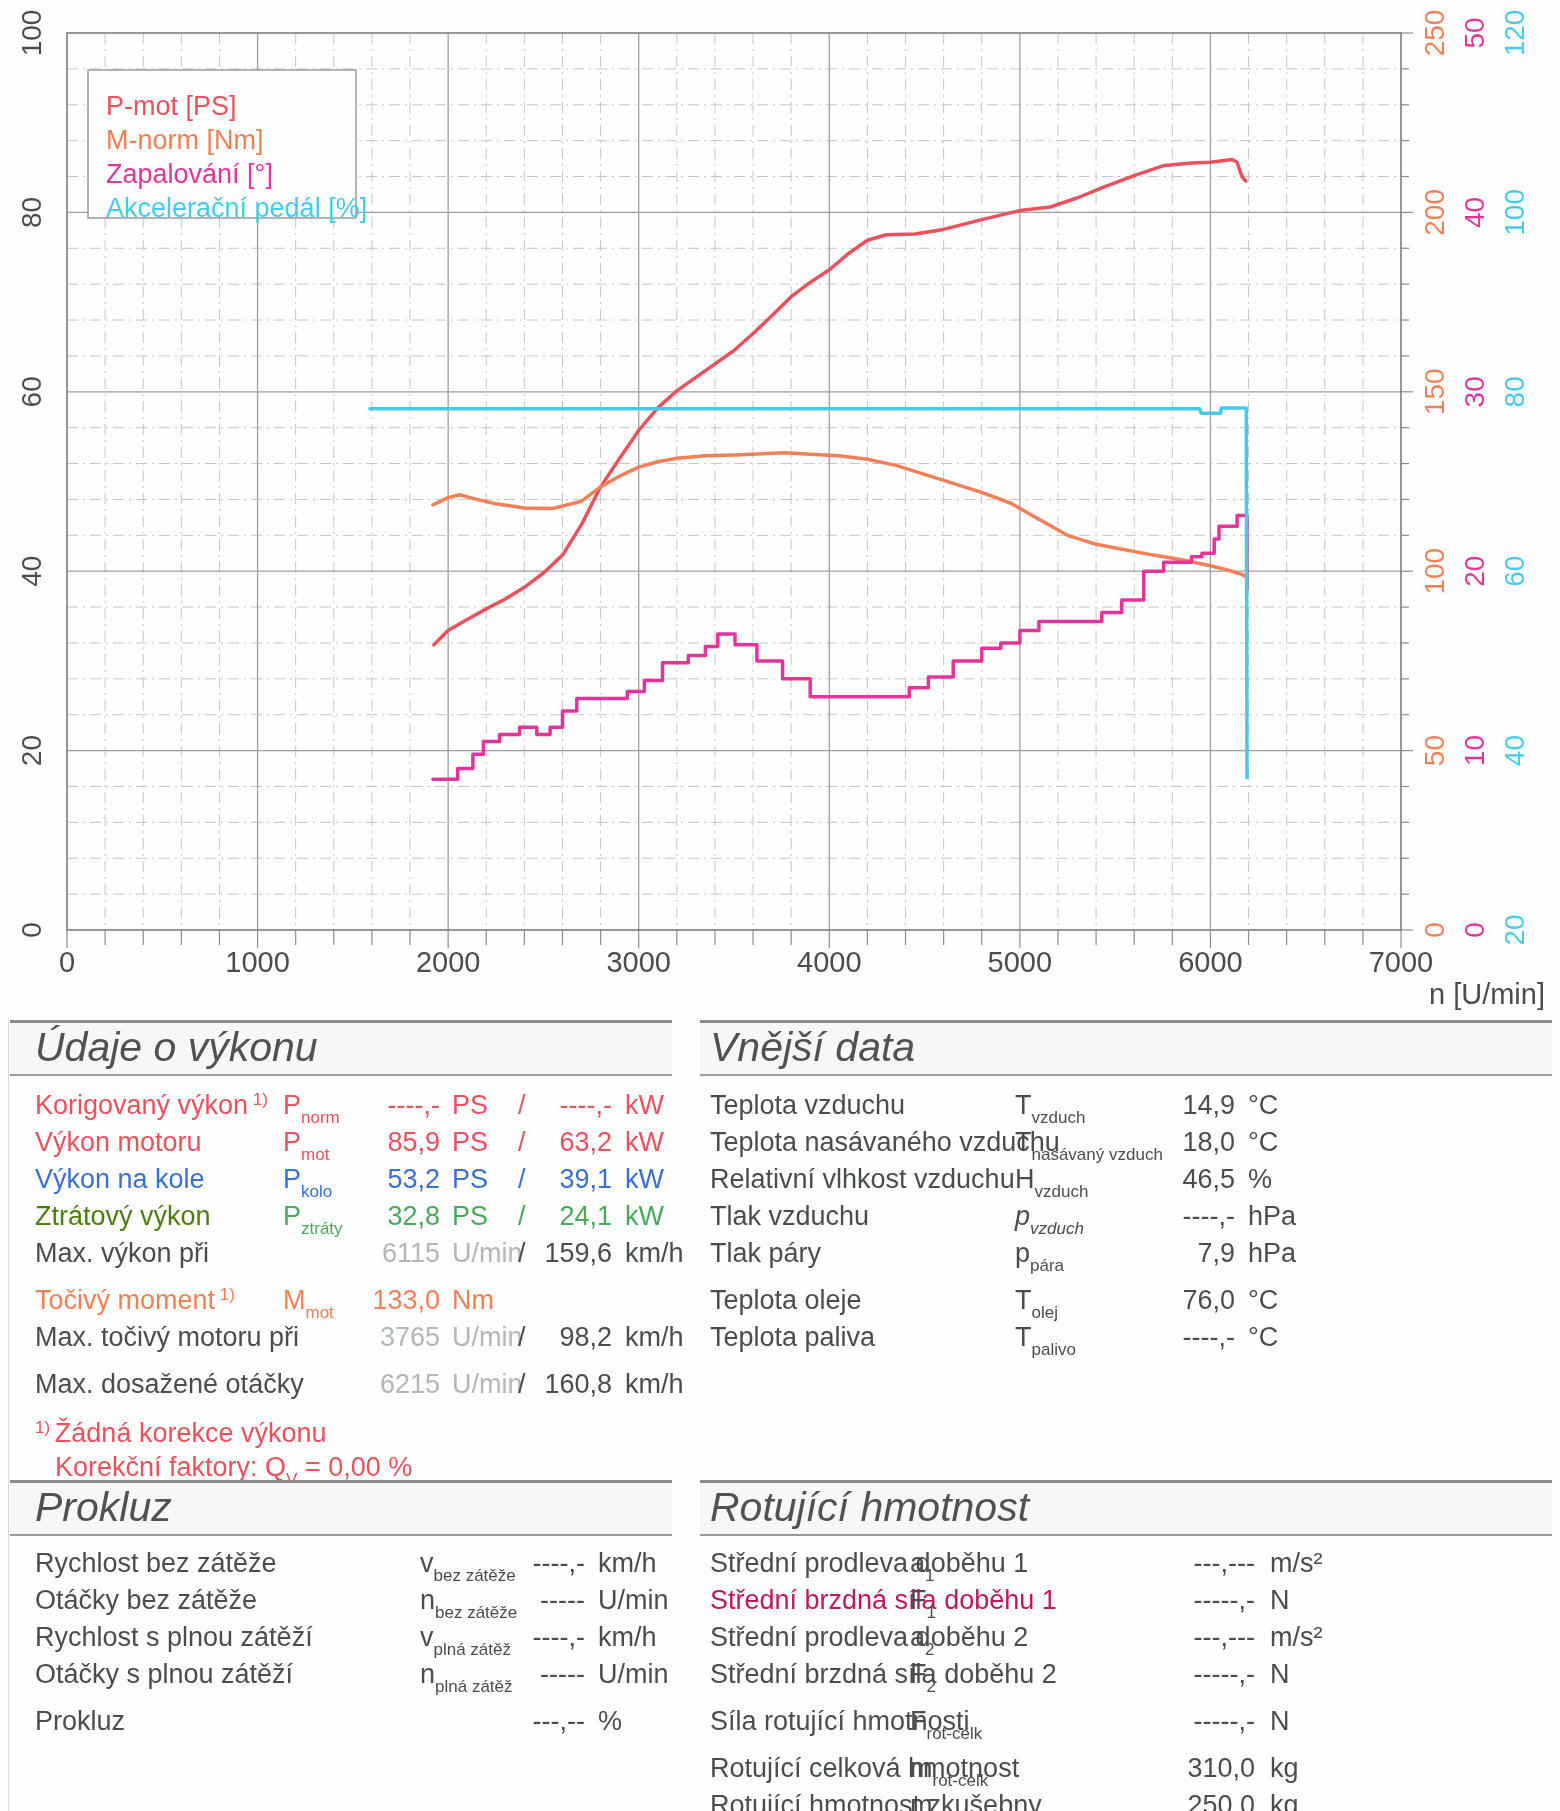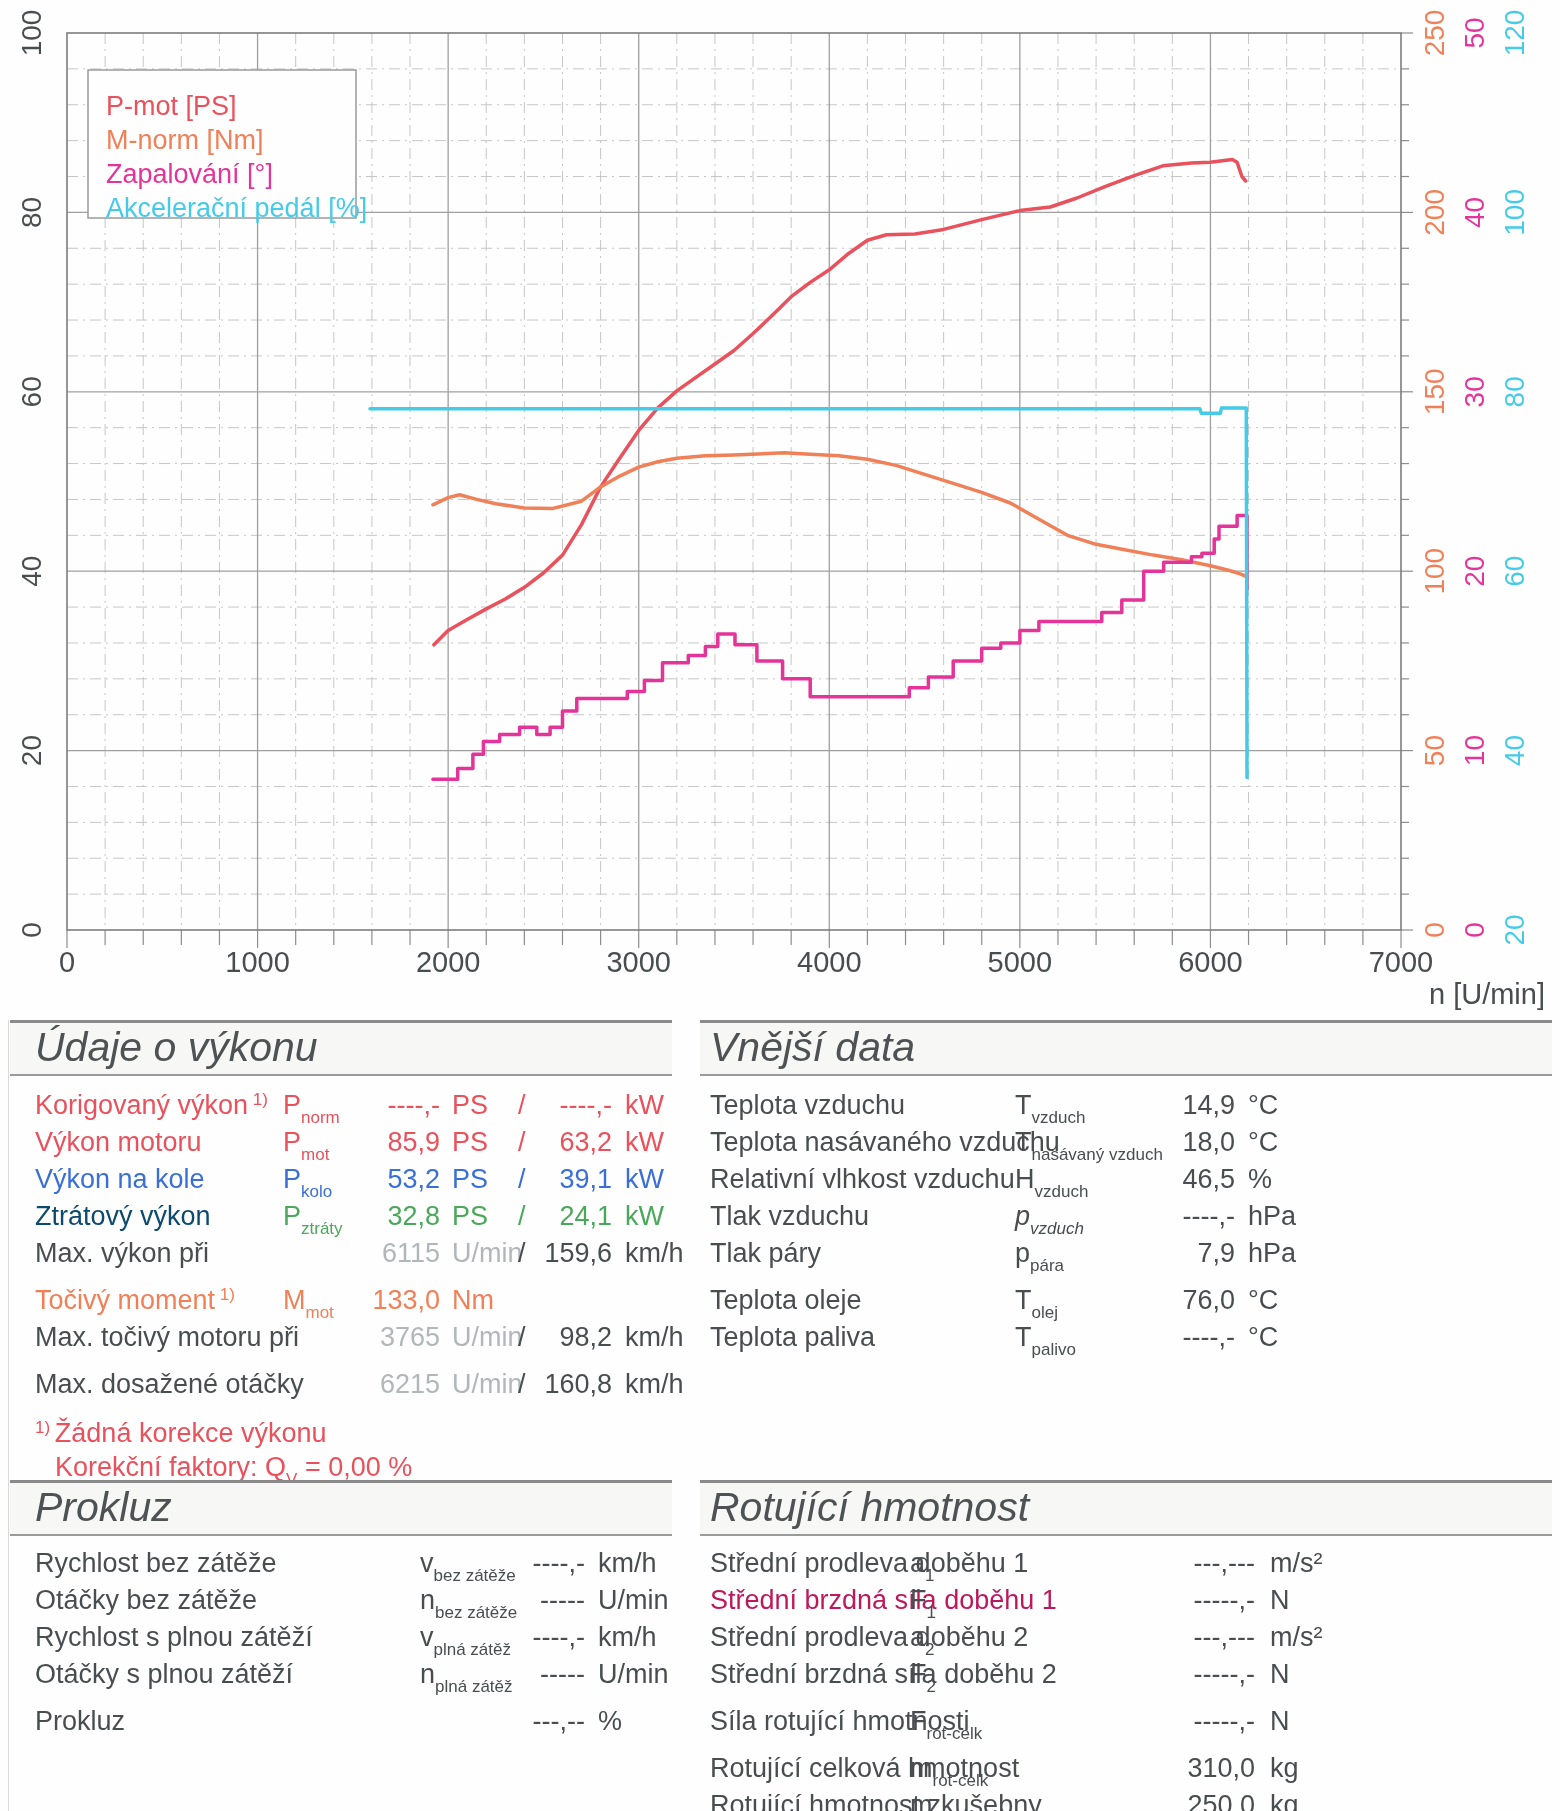--- a/index.html
+++ b/index.html
@@ -257,21 +257,21 @@
       <div class="trow" style="left:0;top:1164px;width:1560px;height:37px;padding-left:44px;">
         <span class="tlabel" style="left:35px;color:#3a6fd8;">Výkon na kole</span>
         <span class="tsym" style="left:283px;color:#3a6fd8;">P<span class="tsub">kolo</span></span>
         <span class="tval" style="left:280px;width:160px;color:#3a6fd8;">53,2</span>
         <span class="tunit" style="left:452px;color:#3a6fd8;">PS</span>
         <span class="tslash" style="left:518px;color:#3a6fd8;">/</span>
         <span class="tval" style="left:472px;width:140px;color:#3a6fd8;">39,1</span>
         <span class="tunit" style="left:625px;color:#3a6fd8;">kW</span>
       </div>
       <div class="trow" style="left:0;top:1201px;width:1560px;height:37px;">
-        <span class="tlabel" style="left:35px;color:#0c4a6e;">Ztrátový výkon</span>
+        <span class="tlabel" style="left:35px;color:#4d7c0f;">Ztrátový výkon</span>
         <span class="tsym" style="left:283px;color:#4aa85a;">P<span class="tsub">ztráty</span></span>
         <span class="tval" style="left:280px;width:160px;color:#4aa85a;">32,8</span>
         <span class="tunit" style="left:452px;color:#4aa85a;">PS</span>
         <span class="tslash" style="left:518px;color:#4aa85a;">/</span>
         <span class="tval" style="left:472px;width:140px;color:#4aa85a;">24,1</span>
         <span class="tunit" style="left:625px;color:#4aa85a;">kW</span>
       </div>
       <div class="trow" style="left:0;top:1238px;width:1560px;height:37px;">
         <span class="tlabel" style="left:35px;color:#4a4d50;">Max. výkon při</span>
         <span class="tval" style="left:280px;width:160px;color:#b2b6ba;">6115</span>

